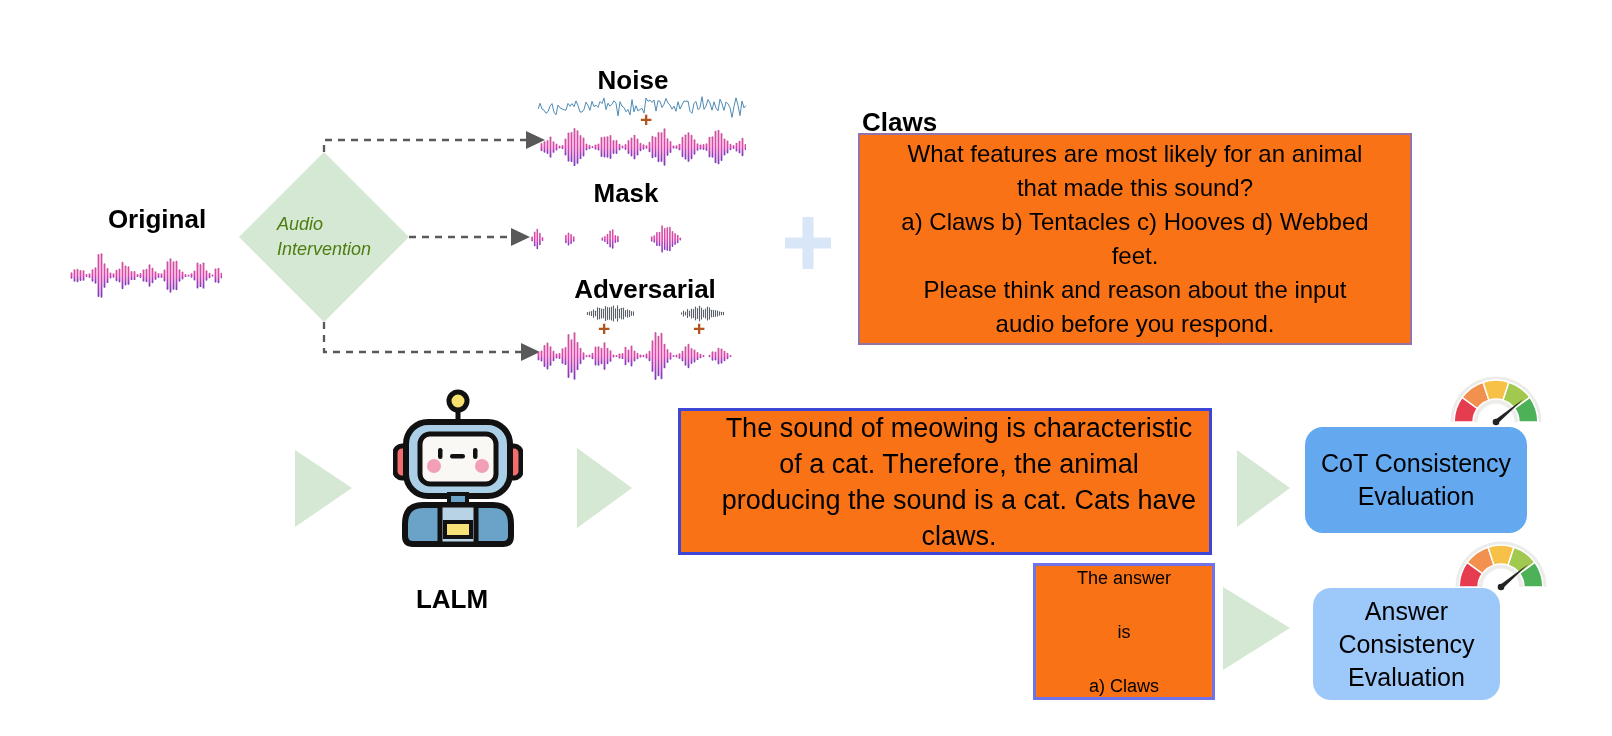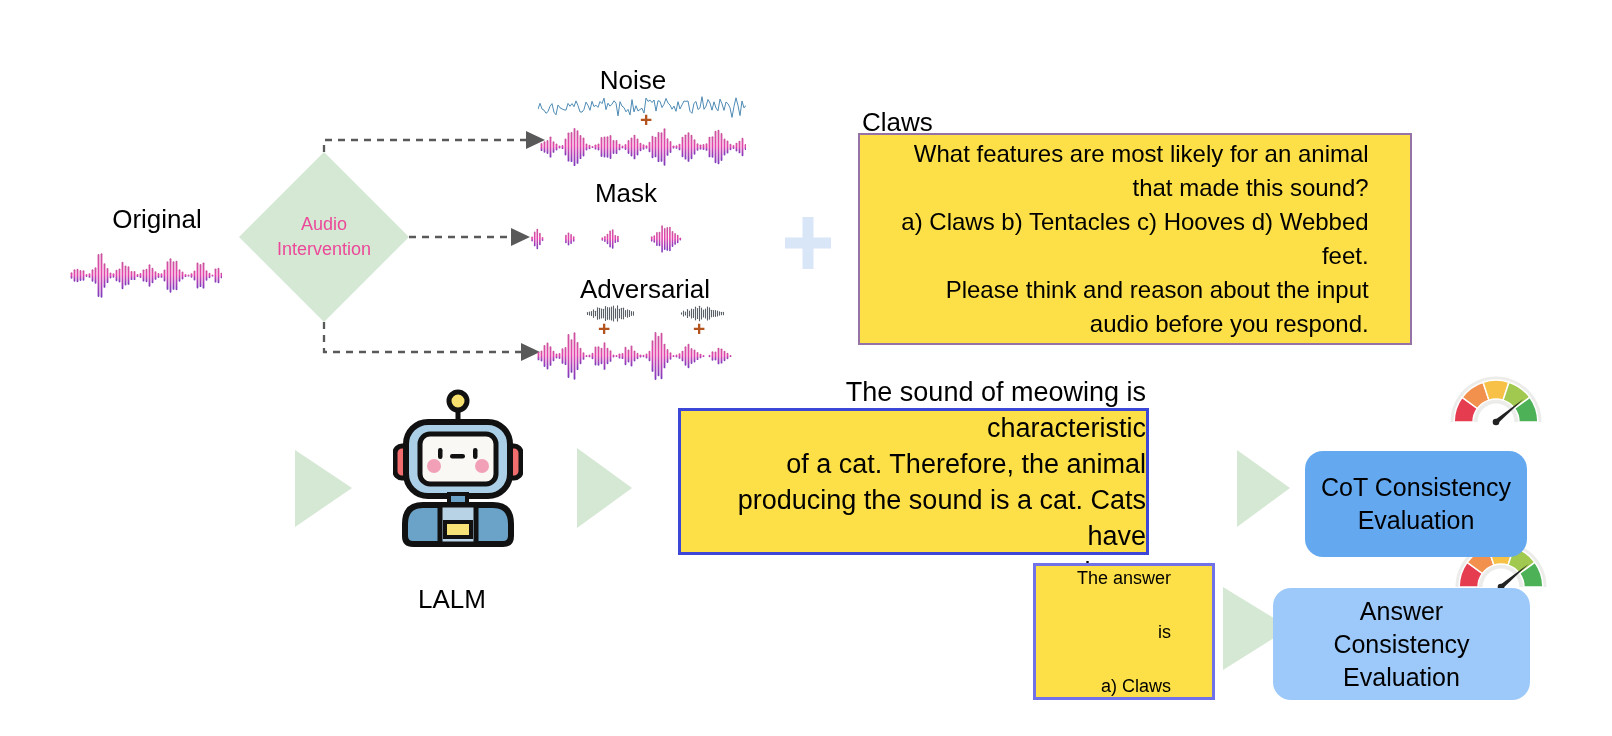--- a/index.html
+++ b/index.html
@@ -4,37 +4,37 @@
 <style>
   html,body{margin:0;padding:0;background:#fff;}
   .canvas{position:relative;width:1612px;height:736px;background:#ffffff;overflow:hidden;
           font-family:"Liberation Sans",sans-serif;color:#000;}
   :root{
     --flow-green:#d5e8d4; --dash:#595959; --prompt-border:#9673a6;
     --reason-border:#3c47d8; --answer-border:#7272e8;
     --eval-cot:#64a9f0; --eval-ans:#9dc9fa; --big-plus:#d9e6f8; --plus-orange:#b3541e;
   }
   .abs{position:absolute;}
-  .lbl{position:absolute;font-weight:normal;font-size:26px;line-height:28px;text-align:center;white-space:pre-line;}
+  .lbl{position:absolute;font-weight:bold;font-size:26px;line-height:28px;text-align:center;white-space:pre-line;}
   .connector{position:absolute;left:0;top:0;z-index:0;pointer-events:none;}
   .connector path{stroke:var(--dash);stroke-width:2.3;fill:none;stroke-dasharray:7 6;}
   .connector polygon{fill:var(--dash);}
   .diamond-text{position:absolute;display:flex;align-items:center;justify-content:center;
-    text-align:center;font-size:18px;line-height:25px;color:#ec4899;white-space:pre-line;}
+    font-size:18px;line-height:25px;color:#4d7c0f;white-space:pre-line;font-style:italic;}
   .tri polygon{fill:var(--flow-green);}
   .diamond polygon{fill:var(--flow-green);}
   .plus-sm{position:absolute;color:var(--plus-orange);font-size:21px;font-weight:bold;line-height:20px;}
-  .box{position:absolute;background:#fde047;display:flex;align-items:center;justify-content:center;
-       text-align:right;white-space:pre-line;box-sizing:border-box;}
+  .box{position:absolute;background:#f97316;display:flex;align-items:center;justify-content:center;
+       text-align:center;white-space:pre-line;box-sizing:border-box;}
   .prompt-box{border:2px solid var(--prompt-border);font-size:24px;line-height:34px;z-index:1;}
   .reason-box{border:3px solid var(--reason-border);font-size:27px;line-height:36px;}
   .answer-box{border:3px solid var(--answer-border);font-size:18px;line-height:54px;}
   .eval{position:absolute;border-radius:18px;display:flex;align-items:center;justify-content:center;
         text-align:center;white-space:pre-line;font-size:25px;line-height:33px;z-index:2;box-sizing:border-box;}
-  .eval-cot{background:var(--eval-cot);margin-top:24px;}
+  .eval-cot{background:var(--eval-cot);}
   .eval-ans{background:var(--eval-ans);}
   .gauge{position:absolute;z-index:1;}
   .wave{position:absolute;}
 </style>
 </head>
 <body>
 
 <div class="canvas">
 
   <svg class="connector" width="1612" height="736" viewBox="0 0 1612 736">
@@ -397,21 +397,21 @@
     <path d="M30 117 H100 Q118 117 118 136 V148 Q118 156 110 156 H20 Q12 156 12 148 V136 Q12 117 30 117 Z" fill="#6ba3c8" stroke="#111" stroke-width="6"></path>
     <rect x="47" y="117" width="36" height="39" fill="#b9d3e6" stroke="#111" stroke-width="5"></rect>
     <rect x="52" y="134" width="26" height="15" fill="#f7e278" stroke="#111" stroke-width="4"></rect>
   </svg>
   <div class="lbl" style="left:372px;top:585px;width:160px;">LALM</div>
 
   <svg class="abs tri" style="left:577px;top:448px;" width="56" height="80" viewBox="0 0 56 80">
     <polygon points="0,0 55,40 0,80"></polygon>
   </svg>
 
-  <div class="box reason-box" style="left:678px;top:408px;width:471px;height:147px;padding-left:28px;">The sound of meowing is characteristic
+  <div class="box reason-box" style="left:678px;top:408px;width:534px;height:147px;padding-left:28px;">The sound of meowing is characteristic
 of a cat. Therefore, the animal
 producing the sound is a cat. Cats have
 claws.</div>
 
   <svg class="abs tri" style="left:1237px;top:450px;" width="54" height="78" viewBox="0 0 54 78">
     <polygon points="0,0 53,38 0,77"></polygon>
   </svg>
 
   <svg class="gauge" id="gauge-1" style="left:1450px;top:372px;" width="92" height="54" viewBox="0 0 100 58">
       <path d="M0.5 53.99999999999999 A49.5 49.5 0 0 1 99.5 54 L70 54 A20 20 0 0 0 30 54 Z" fill="#ececea"></path>
@@ -437,17 +437,17 @@
   <svg class="gauge" id="gauge-2" style="left:1455px;top:537px;" width="92" height="54" viewBox="0 0 100 58">
       <path d="M0.5 53.99999999999999 A49.5 49.5 0 0 1 99.5 54 L70 54 A20 20 0 0 0 30 54 Z" fill="#ececea"></path>
       <path d="M4.5 53.99999999999999 A45.5 45.5 0 0 1 13.189726755939894 27.255771020692467 L29.774575140626318 39.30536869268817 A25 25 0 0 0 25 54 Z" fill="#e63c50" stroke="#fff" stroke-width="1.6"></path>
       <path d="M13.189726755939894 27.255771020692467 A45.5 45.5 0 0 1 35.939726755939894 10.72692850857051 L42.27457514062632 30.22358709262116 A25 25 0 0 0 29.774575140626318 39.30536869268817 Z" fill="#f2914e" stroke="#fff" stroke-width="1.6"></path>
       <path d="M35.939726755939894 10.72692850857051 A45.5 45.5 0 0 1 64.06027324406011 10.726928508570516 L57.72542485937369 30.223587092621162 A25 25 0 0 0 42.27457514062632 30.22358709262116 Z" fill="#f7c148" stroke="#fff" stroke-width="1.6"></path>
       <path d="M64.06027324406011 10.726928508570516 A45.5 45.5 0 0 1 86.81027324406011 27.25577102069247 L70.22542485937369 39.30536869268817 A25 25 0 0 0 57.72542485937369 30.223587092621162 Z" fill="#a2c94f" stroke="#fff" stroke-width="1.6"></path>
       <path d="M86.81027324406011 27.25577102069247 A45.5 45.5 0 0 1 95.5 54 L75 54 A25 25 0 0 0 70.22542485937369 39.30536869268817 Z" fill="#4db158" stroke="#fff" stroke-width="1.6"></path>
       <polygon points="51.54269026324769,55.838506663485546 48.45730973675231,52.161493336514454 79.87573328164014,28.93128322222497" fill="#222"></polygon>
       <circle cx="50" cy="54" r="3.6" fill="#222"></circle>
     </svg>
-  <div class="eval eval-ans" style="left:1273px;top:588px;width:257px;height:112px;text-align:center;">Answer
+  <div class="eval eval-ans" style="left:1313px;top:588px;width:187px;height:112px;text-align:center;">Answer
 Consistency
 Evaluation</div>
 
 </div>
 
 </body></html>

